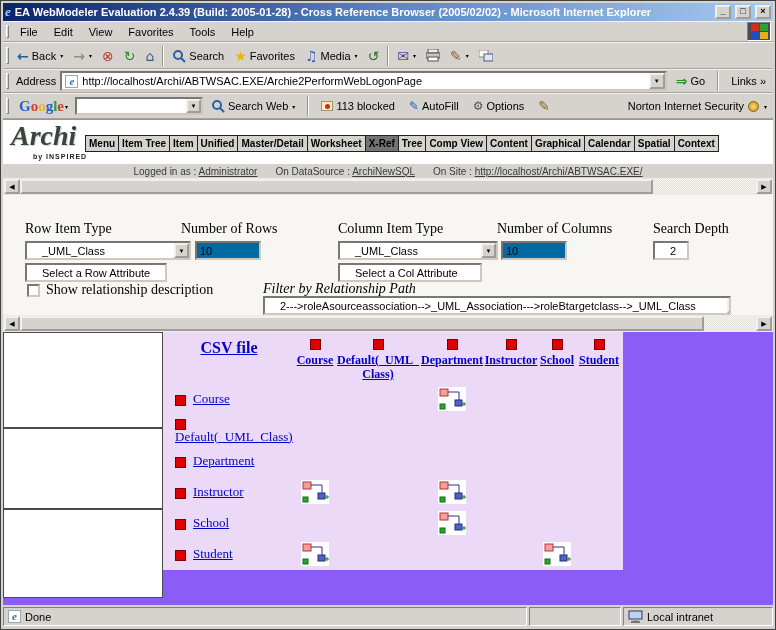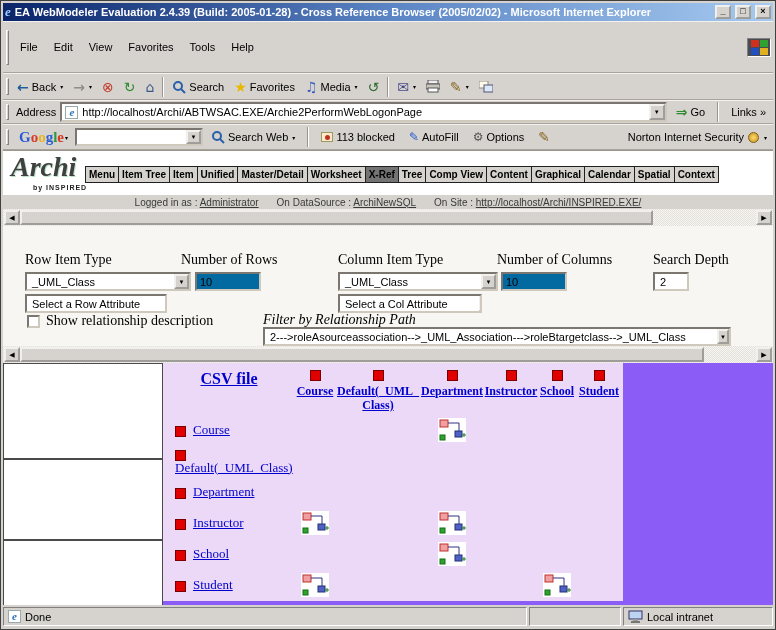--- a/index.html
+++ b/index.html
@@ -16,21 +16,21 @@
           font-size:9px;line-height:9px;text-align:center;font-weight:bold;}
   
   .bar{display:flex;align-items:center;border-top:1px solid #f4f2ee;border-bottom:1px solid #a8a49c;
        background:#d6d3ce;padding:0 2px;}
   .menubar{flex:0 0 21px;}
   .toolbar{flex:0 0 27px;}
   .addressbar{flex:0 0 24px;gap:4px;}
   .googlebar{flex:0 0 26px;gap:4px;}
   .grip{width:3px;height:70%;border:1px solid;border-color:#fff #808080 #808080 #fff;margin:0 3px 0 1px;}
   .menu-items{display:flex;}
-  .menu-item{padding:19px 8px;}
+  .menu-item{padding:3px 8px;}
   .winlogo{margin-left:auto;width:24px;height:19px;background:#4a4a52;border:1px solid;
            border-color:#808080 #fff #fff #808080;display:grid;
            grid-template-columns:8px 8px;grid-template-rows:7px 7px;gap:1px;place-content:center;}
   .winlogo i{display:block;}
   .winlogo .r{background:#d03020;} .winlogo .g{background:#30a030;}
   .winlogo .b{background:#2050c0;} .winlogo .y{background:#e0b020;}
   .tbtn{display:flex;align-items:center;gap:3px;height:22px;padding:0 5px;white-space:nowrap;}
   .gi{font-size:14px;line-height:1;font-family:"DejaVu Sans",sans-serif;}
   .gi.back{color:#1e5c99;font-weight:bold;} .gi.fwd{color:#928e86;font-weight:bold;}
   .gi.stop{color:#c03a2a;} .gi.refresh{color:#2d8a2d;} .gi.home{color:#3a5a8a;}
@@ -72,21 +72,21 @@
   .hscroll{flex:0 0 17px;position:relative;background:#e4e1db;
            background-image:repeating-conic-gradient(#f7f5f1 0% 25%,#e4e1db 0% 50%);background-size:2px 2px;}
   .sbbtn{position:absolute;top:1px;width:16px;height:15px;background:#d6d3ce;border:2px outset #f2f0ec;
          display:flex;align-items:center;justify-content:center;font-size:7px;}
   .sb-thumb{position:absolute;top:1px;left:17px;height:15px;background:#d6d3ce;border:2px outset #f2f0ec;}
   
   .formarea{flex:0 0 120px;background:#f7f6f2;position:relative;
             font-family:"Liberation Serif","DejaVu Serif",serif;font-size:14px;}
   .flabel{position:absolute;white-space:nowrap;}
   .combo{position:absolute;height:19px;background:#fff;border:2px inset #cfc9bd;display:flex;
-         align-items:center;padding-left:5px;font:11px "Liberation Sans","DejaVu Sans",sans-serif;
+         align-items:center;padding-left:15px;font:11px "Liberation Sans","DejaVu Sans",sans-serif;
          white-space:nowrap;overflow:hidden;gap:31px;}
   .tinput{position:absolute;height:19px;background:#0369a1;border:2px inset #cfc9bd;
           font:11px "Liberation Sans",sans-serif;padding:2px 3px;}
   .cb{position:absolute;width:13px;height:13px;background:#fff;border:2px inset #cfc9bd;}
   
   .content{flex:1 1 auto;background:#8b5cf6;position:relative;overflow:hidden;}
   .frame-box{position:absolute;left:0;width:160px;background:#fff;border:1px solid #4a4a4a;}
   .matrixwrap{position:absolute;left:160px;top:0;}
   table.xref{border-collapse:collapse;table-layout:fixed;}
   .xref th,.xref td{background:var(--mx,#ecd9f8);font-family:"Liberation Serif","DejaVu Serif",serif;}
@@ -282,21 +282,21 @@
         <span class="tab">Context</span>
       </div>
   </div>
 
   <div class="loginline">
     <span><span>Logged in as :</span>
       <span class="uv">Administrator</span></span>
     <span><span>On DataSource :</span>
       <span class="uv">ArchiNewSQL</span></span>
     <span><span>On Site :</span>
-      <span class="uv">http://localhost/Archi/INSPIRED.EXE/</span></span>
+      <span class="uv">http://localhost/Archi/ABTWSAC.EXE/</span></span>
   </div>
 
   <div class="hscroll">
     <div class="sbbtn" style="left:1px;">◀</div>
     <div class="sb-thumb" style="width:633px;"></div>
     <div class="sbbtn" style="right:1px;">▶</div>
   </div>
 
   <div class="formarea">
     <span class="flabel" style="left:22px;top:26px;">Row Item Type</span>

